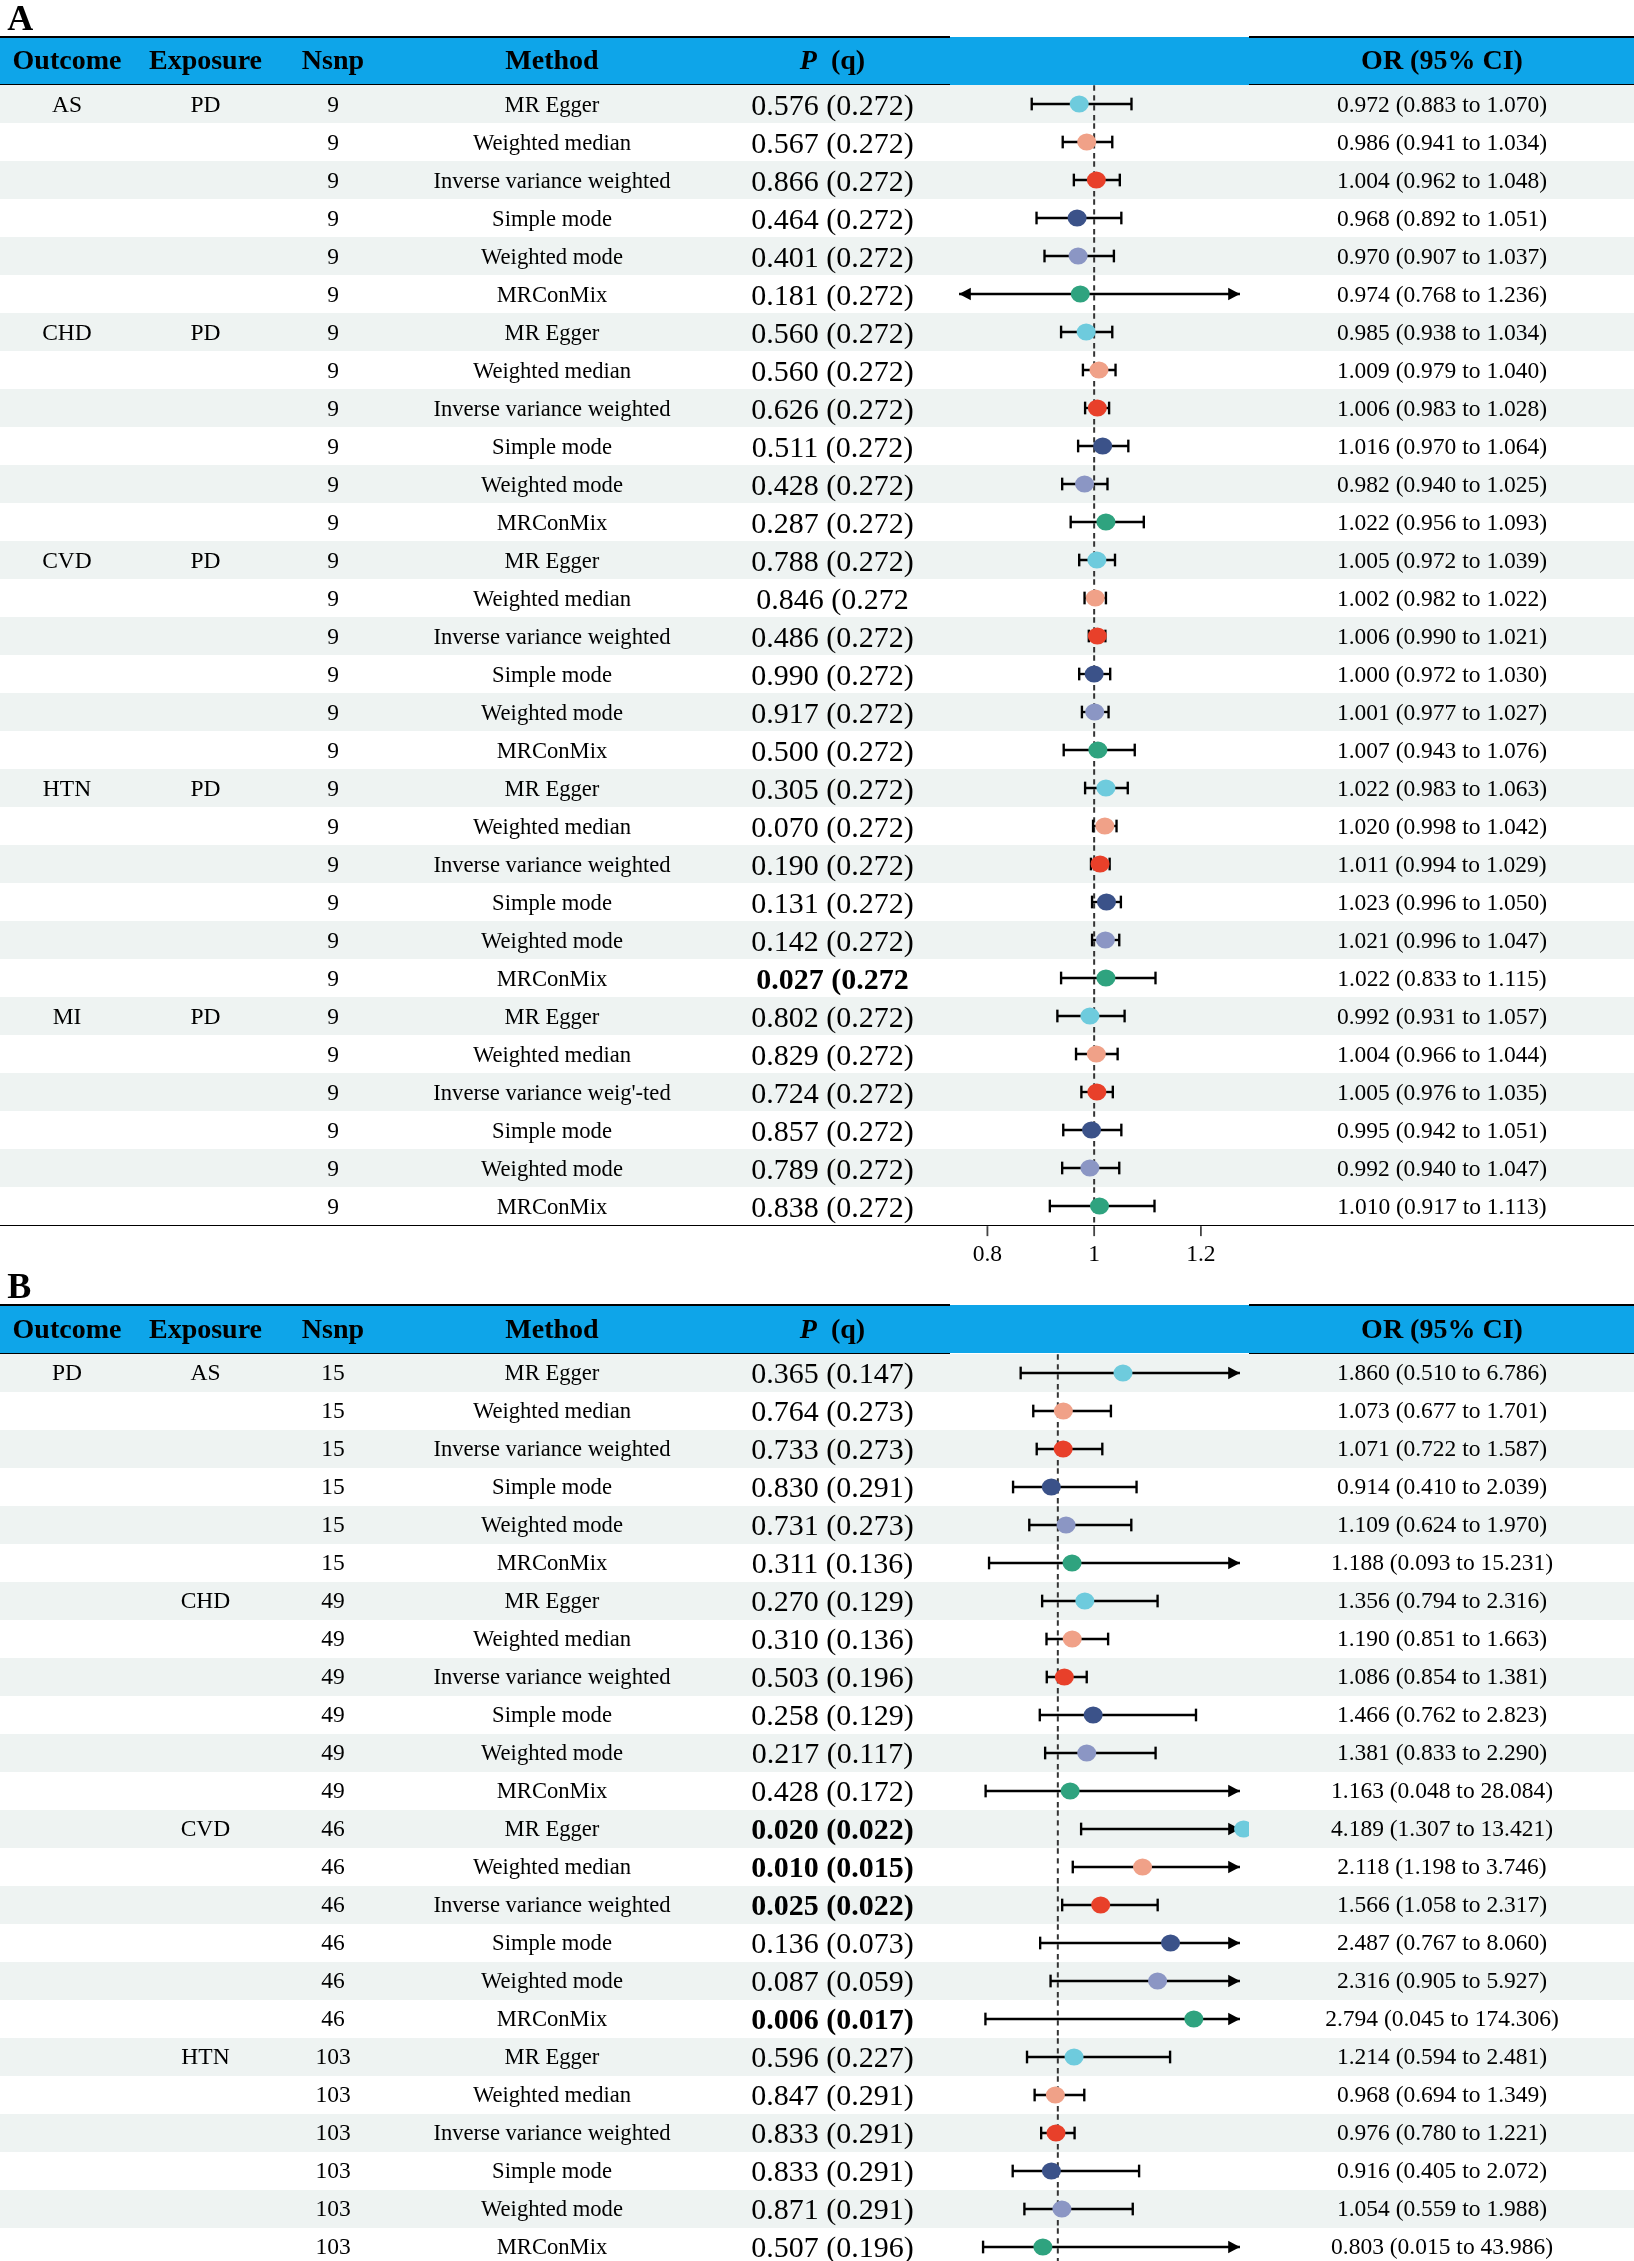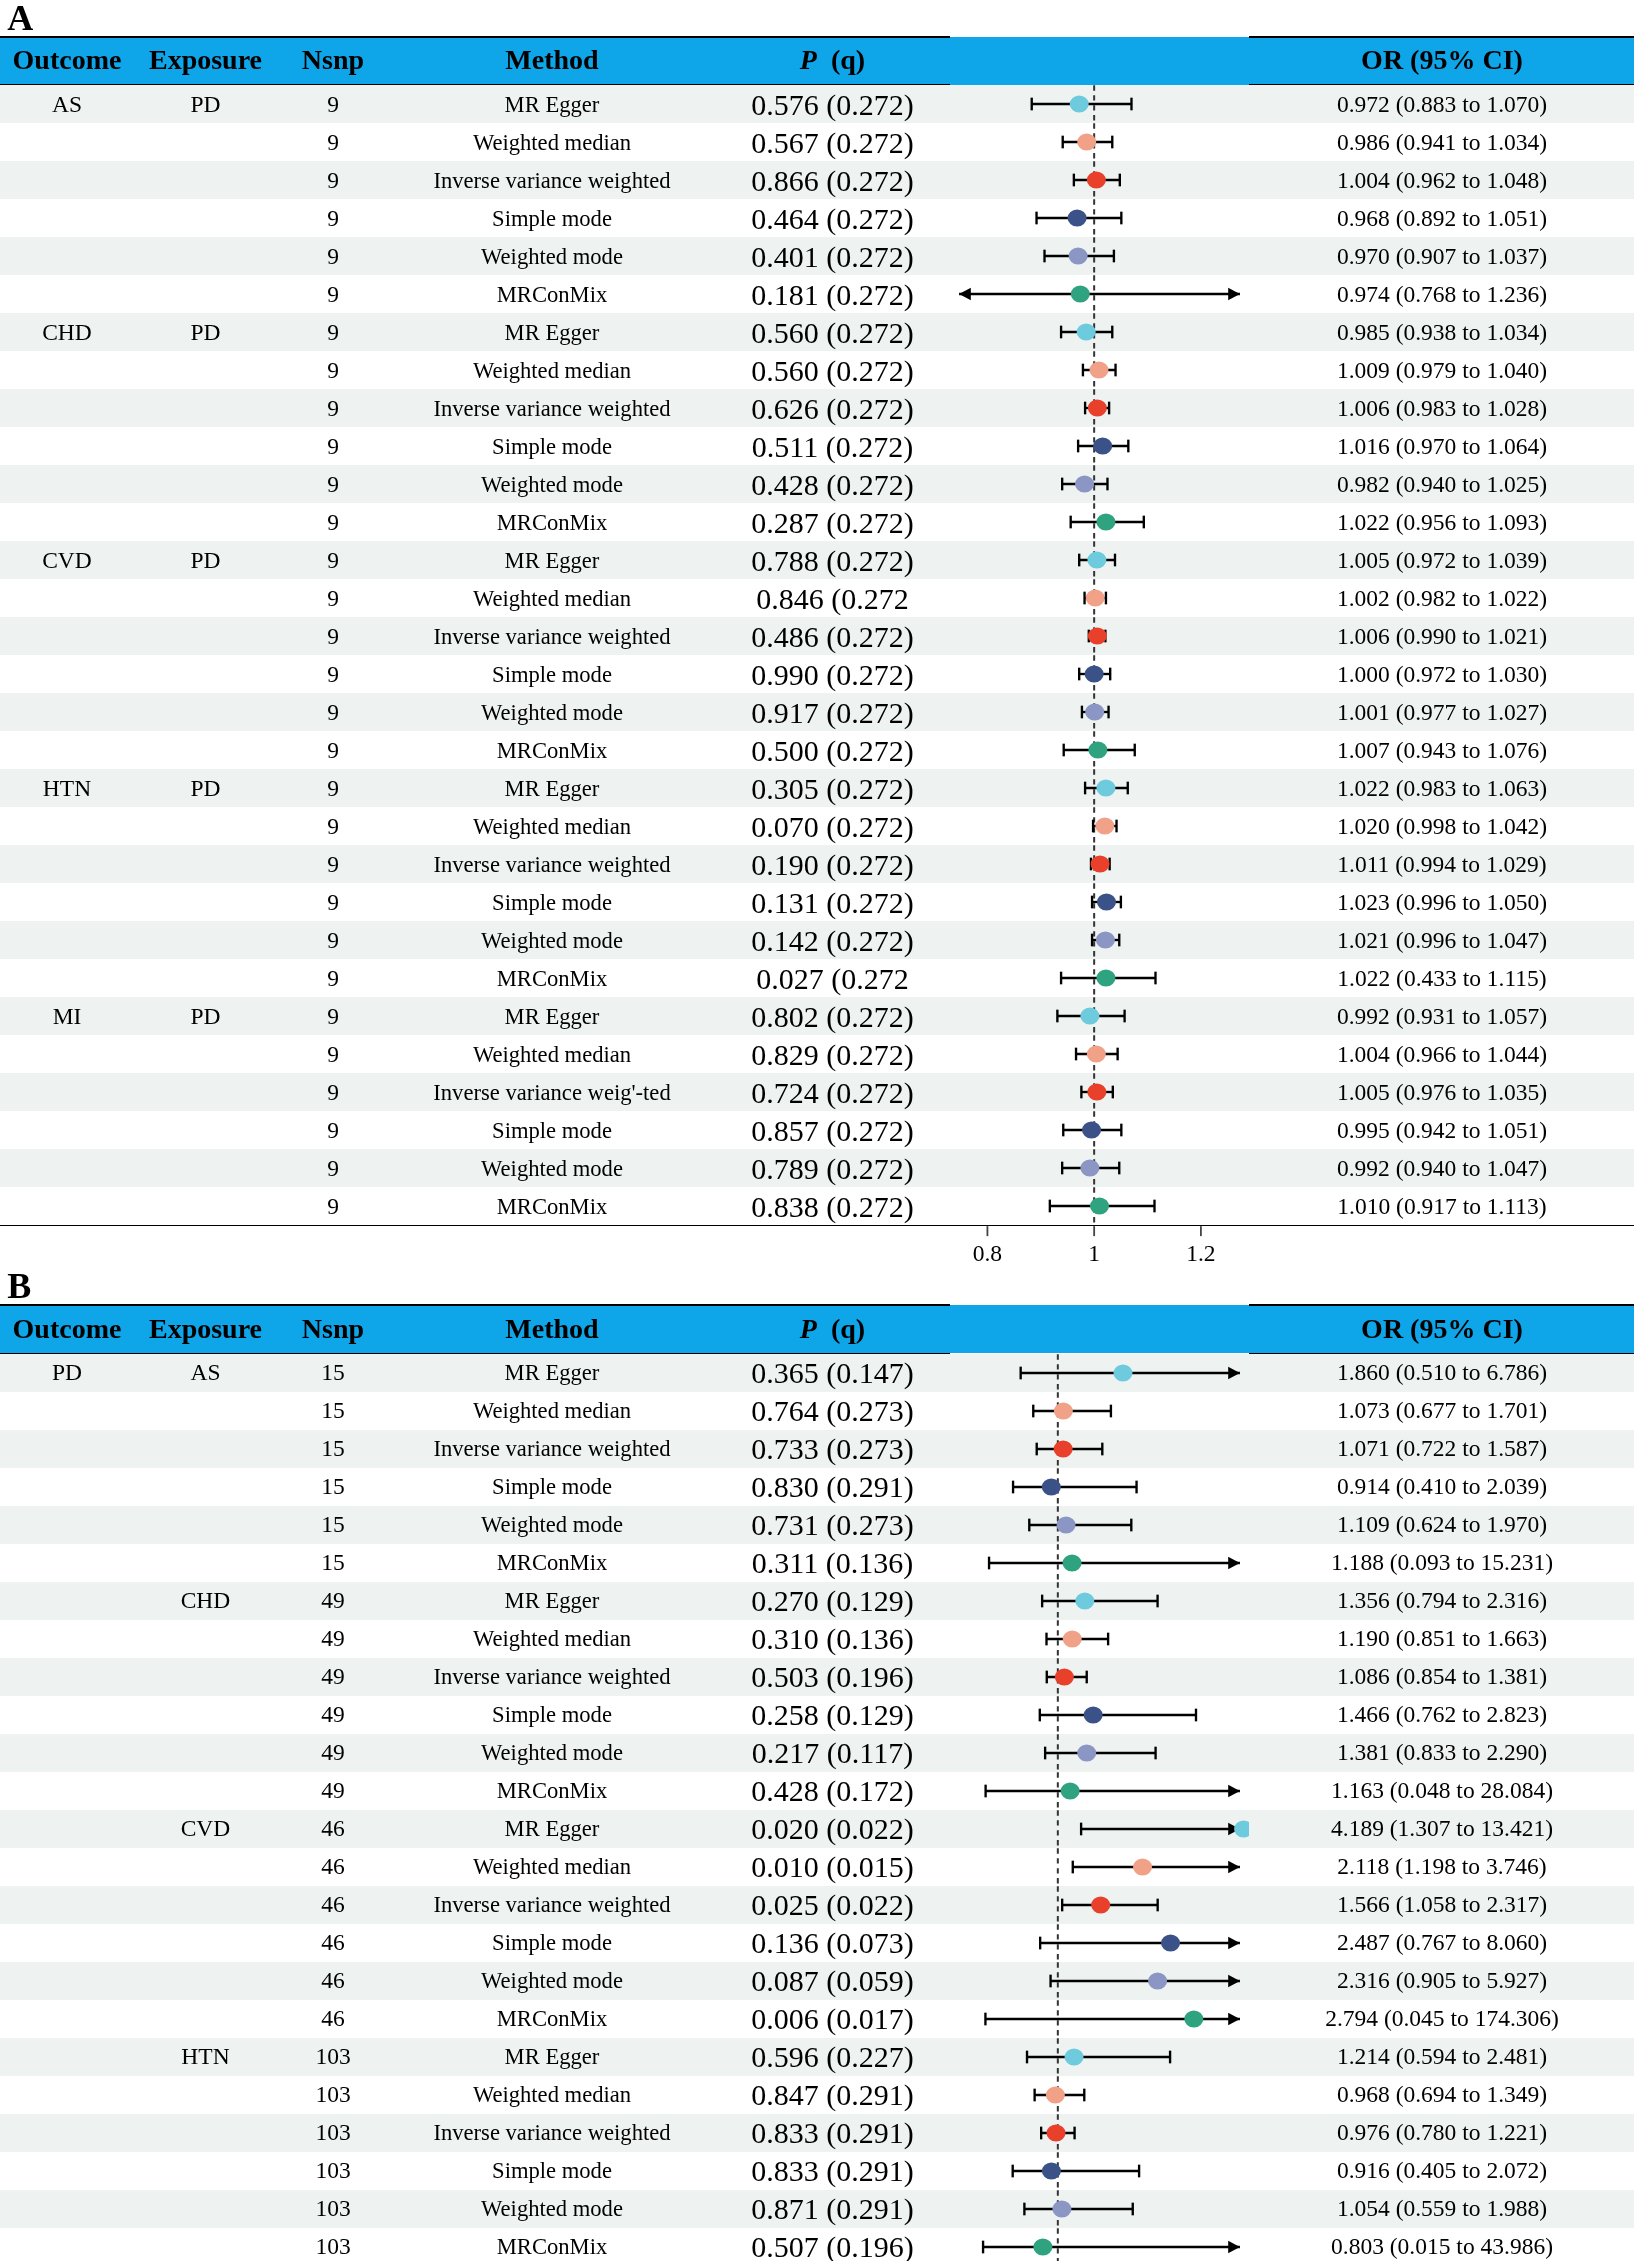--- a/index.html
+++ b/index.html
@@ -47,21 +47,21 @@
     font-size: 23.5px;
     padding: 0;
     text-align: center;
     vertical-align: middle;
     line-height: 1.05;
     white-space: nowrap;
   }
   td.c-method-cell { font-size: 22.6px; }
   td.c-p-cell { font-size: 30px; }
   td.c-or-cell { font-size: 23.5px; }
-  td.bold-p { font-weight: normal; }
+  td.bold-p { font-weight: bold; }
 
   td.plotcell { padding: 0; position: relative; height: 38px; }
   .plotbox { position: relative; width: 299px; height: 38px; }
   .plotbox svg { display:block; position:absolute; left:0; top:0; }
 
   .axisrow td { border-top: 1.8px solid #000; padding: 0; height: 42px; }
   .axis-wrap { position: relative; height: 42px; }
   .axis-wrap svg { display:block; }
   .italicP { font-style: italic; font-weight: bold; }
 </style>
@@ -541,21 +541,21 @@
                 <div class="plotbox">
                   <svg width="299" height="38" viewBox="0 0 330 41.5">
                     <line x1="159.1" y1="0" x2="159.1" y2="41.5" stroke="#333" stroke-width="2.2" stroke-dasharray="6,5"></line>
                     <line x1="122.6" y1="20.75" x2="226.8" y2="20.75" stroke="#000" stroke-width="2.6"></line>
                     <line x1="122.6" y1="13.75" x2="122.6" y2="27.75" stroke="#000" stroke-width="2.6"></line>
                     <line x1="226.8" y1="13.75" x2="226.8" y2="27.75" stroke="#000" stroke-width="2.6"></line>
                     <ellipse cx="172.1" cy="20.75" rx="10.5" ry="9.5" fill="#2fa37f"></ellipse>
                   </svg>
                 </div>
               </td>
-              <td class="c-or-cell">1.022 (0.433 to 1.115)</td>
+              <td class="c-or-cell">1.022 (0.833 to 1.115)</td>
             </tr>
             <tr class="alt">
               <td>MI</td>
               <td>PD</td>
               <td>9</td>
               <td class="c-method-cell">MR Egger</td>
               <td class="c-p-cell">0.802 (0.272)</td>
               <td class="plotcell">
                 <div class="plotbox">
                   <svg width="299" height="38" viewBox="0 0 330 41.5">

